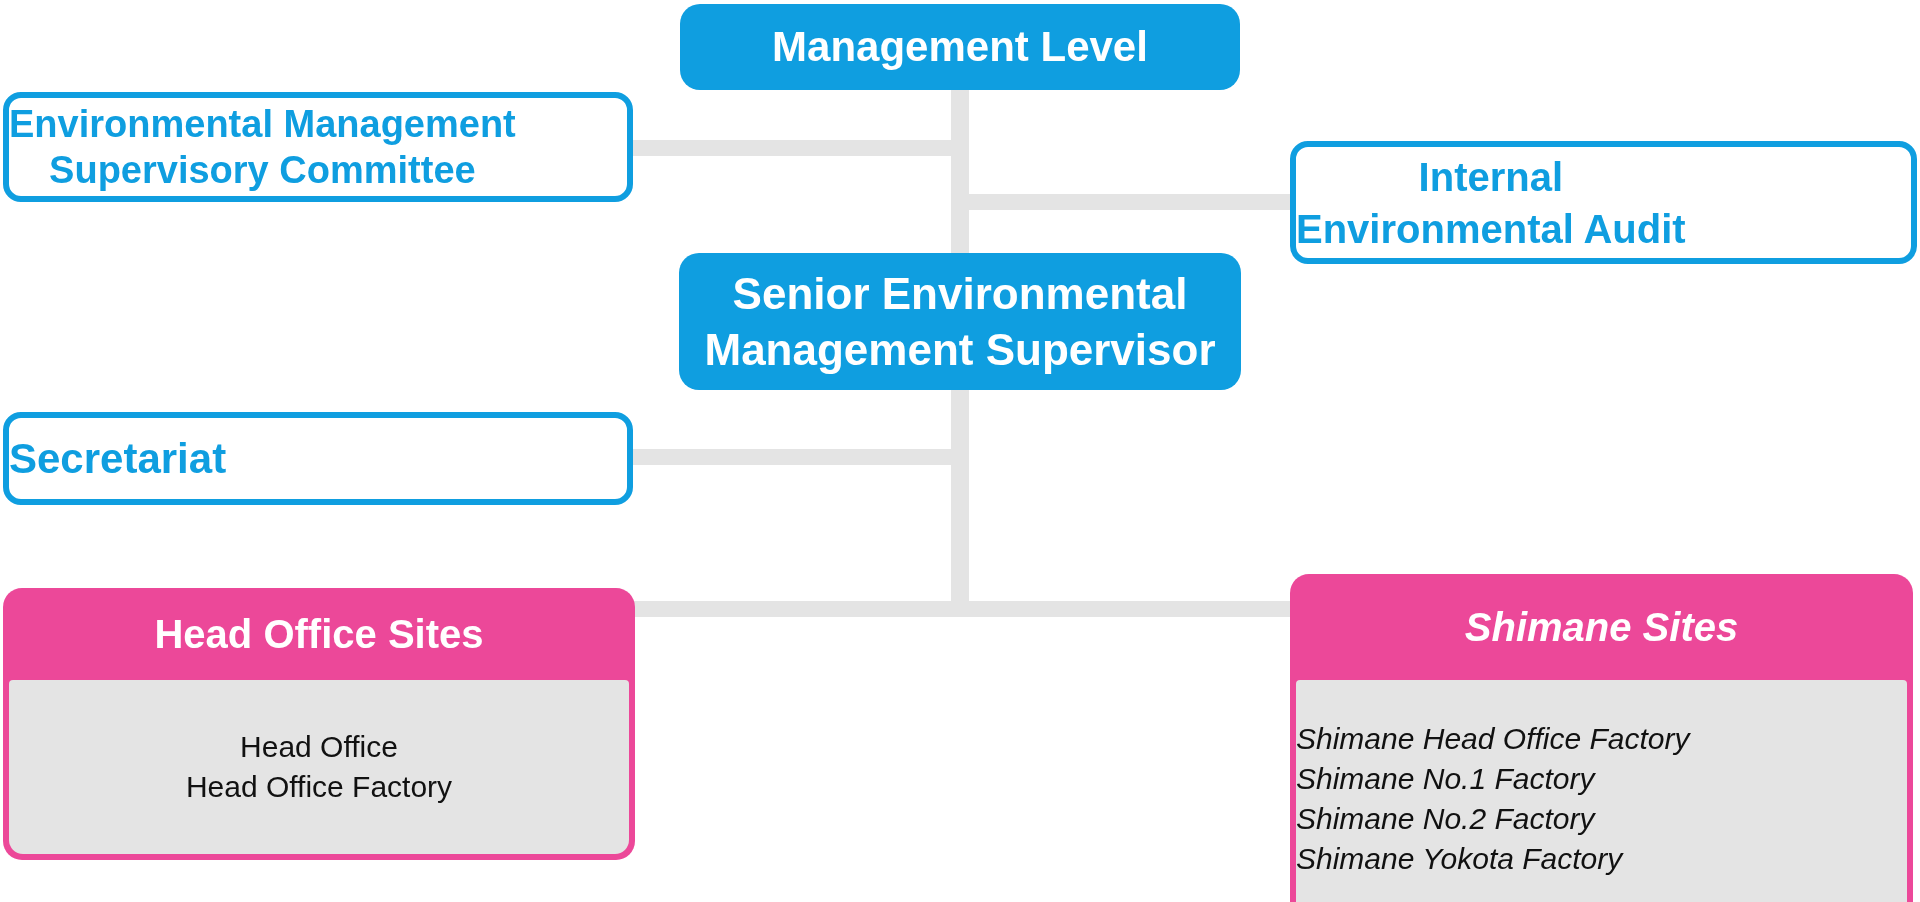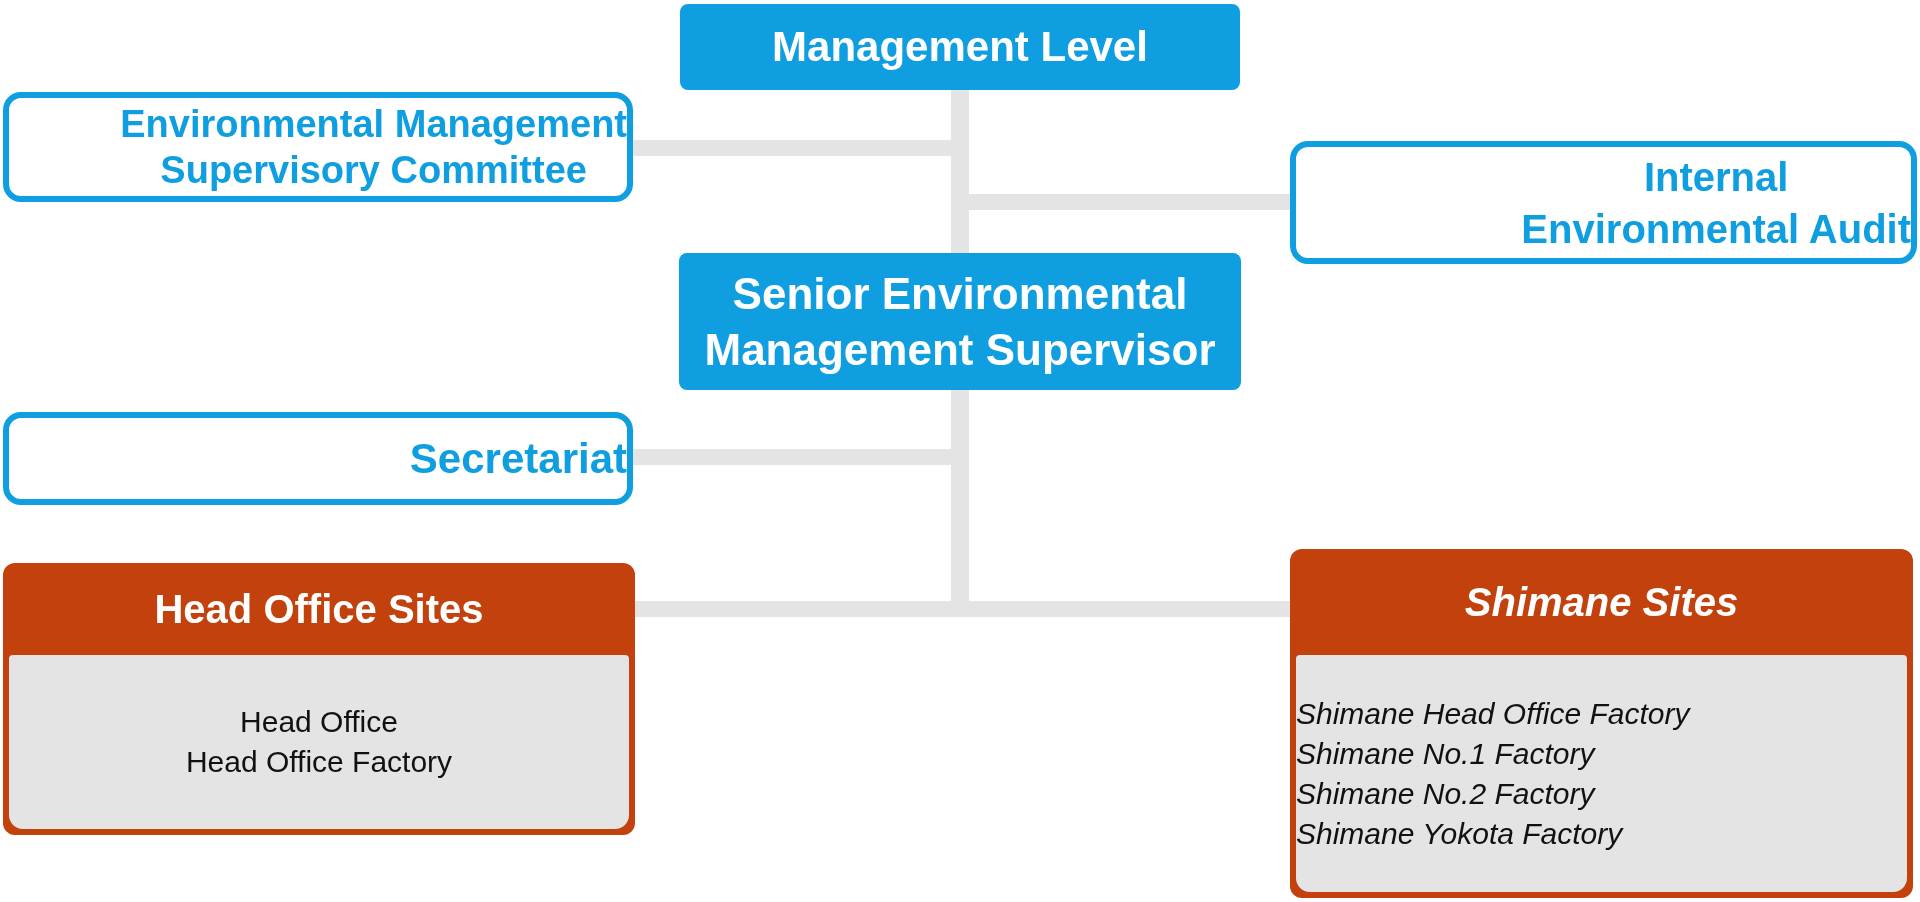--- a/index.html
+++ b/index.html
@@ -9,45 +9,46 @@
     background:#ffffff;
     overflow:hidden;
     font-family:"Liberation Sans", sans-serif;
   }
   
   .line{position:absolute;background:#e4e4e4;}
   
   .node-solid{
     position:absolute;
     background:#0f9ee0;
-    border-radius:8px;
+    border-radius:20px;
     color:#ffffff;
     display:flex;align-items:center;justify-content:center;
     text-align:center;
     font-weight:bold;
   }
   
   .node-outline{
     position:absolute;
     background:#ffffff;
     border:6px solid #0f9ee0;
     border-radius:18px;
     color:#0f9ee0;
-    display:flex;align-items:center;justify-content:flex-end;
+    display:flex;align-items:center;justify-content:flex-start;
     text-align:center;
     font-weight:bold;
     box-sizing:border-box;
   }
   .multiline{white-space:pre-line;}
   
   .site-box{
     position:absolute;
-    background:#c2410c;
-    border-radius:12px;
+    background:#ec4899;
+    border-radius:19px;
     box-sizing:border-box;
+    margin-top:25px;
   }
   .site-header{
     position:absolute;left:0;right:0;top:0;
     display:flex;align-items:center;justify-content:center;
     color:#ffffff;font-weight:bold;font-size:40px;
   }
   .site-body{
     position:absolute;left:6px;right:6px;bottom:6px;
     background:#e4e4e4;
     border-radius:4px 4px 14px 14px;

